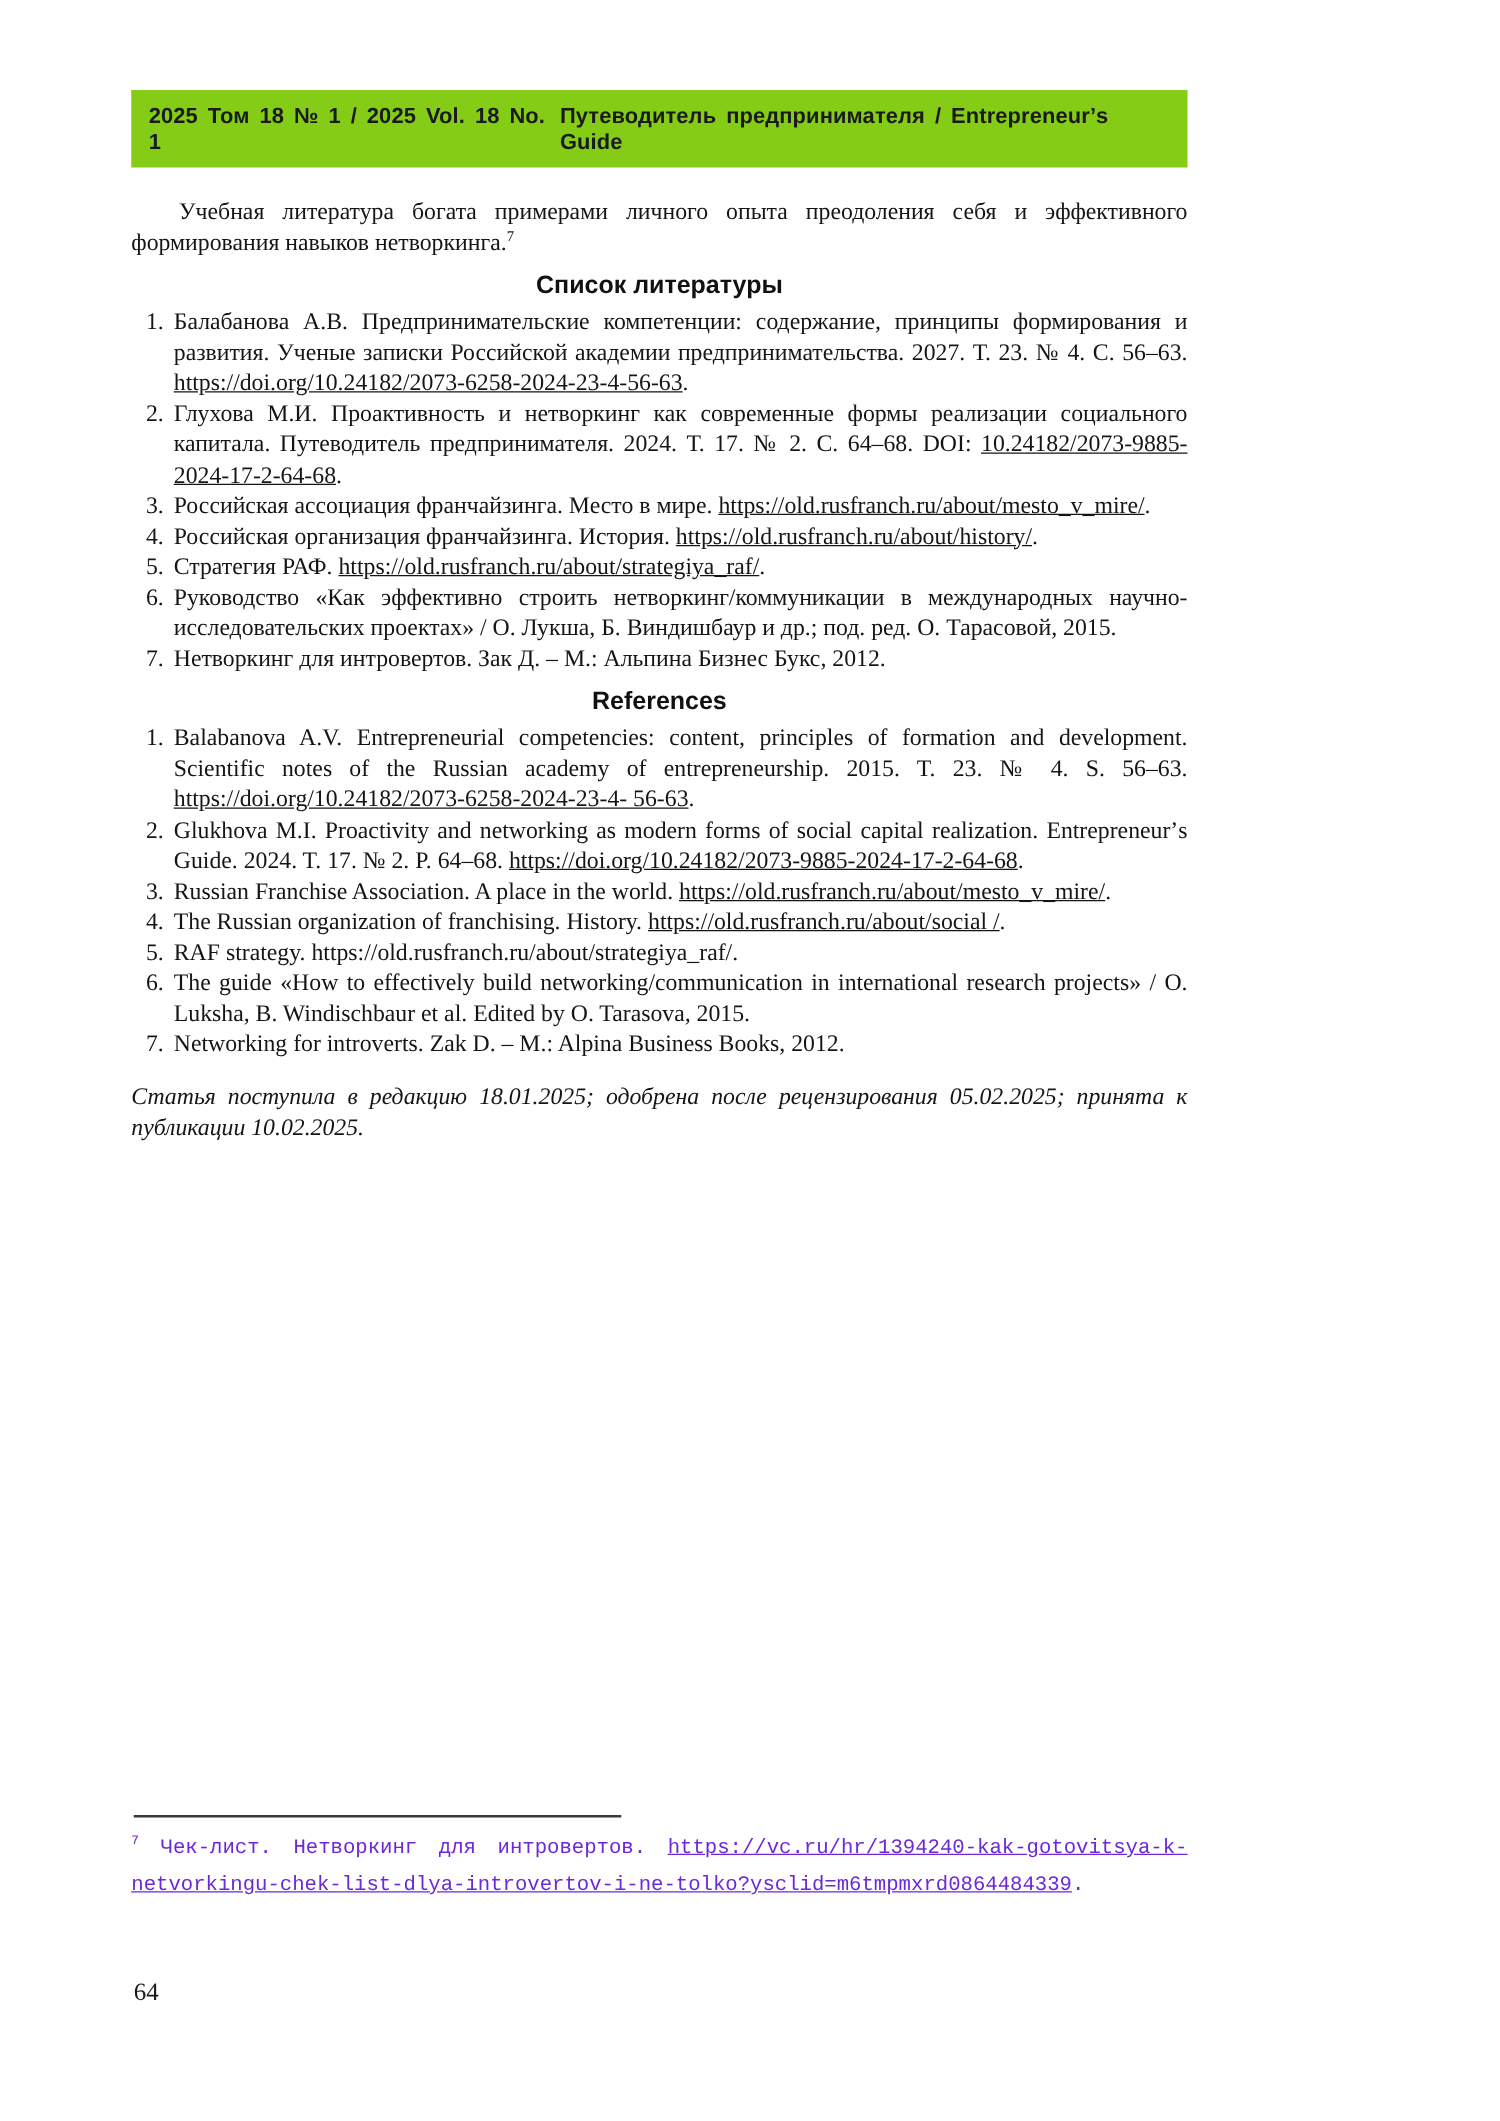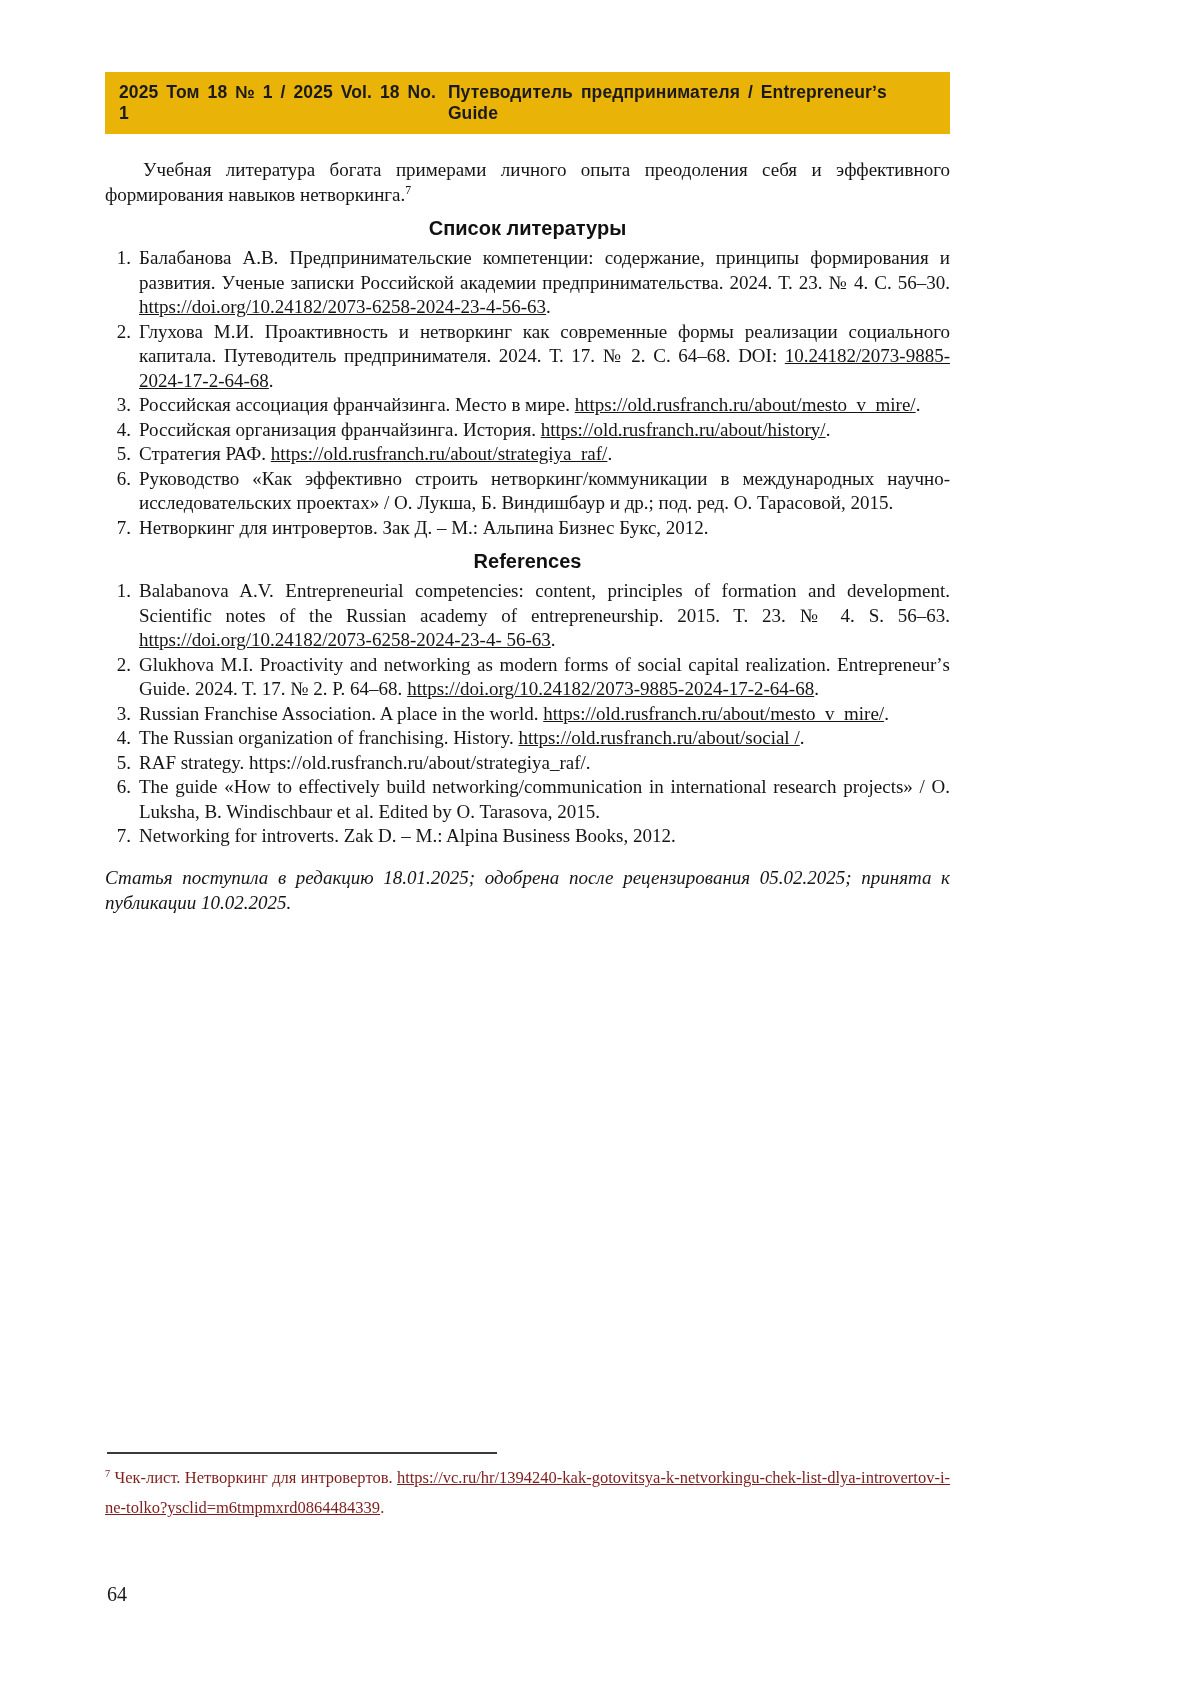--- a/index.html
+++ b/index.html
@@ -52,49 +52,49 @@
     font-size:19px;line-height:25px;
     text-align:justify;
   }
   .dates.en{margin-top:14px;}
   .footnote-area{
     position:absolute;left:105px;top:1452px;width:845px;
   }
   .fn-rule{width:390px;height:2px;background:#3a3a3a;margin:0 0 9px 2px;}
   .fn{
     margin:0;
-    font-family:Liberation Serif, serif;
+    font-family:Liberation Mono, monospace;
     font-size:16.5px;line-height:30px;
-    color:#7f1d1d;text-align:justify;
+    color:#6d28d9;text-align:justify;
   }
   .pageno{
     position:absolute;left:107px;top:1583px;
     font-family:Liberation Serif, serif;
     font-size:20px;color:#1a1a1a;
   }
 </style>
 </head>
 <body>
 
 <div class="page">
   <div class="content">
 
-    <header class="runhead" style="background-color: #eab308;">
+    <header class="runhead" style="background-color: #84cc16;">
       <span class="rh-left">2025 Том 18 № 1 / 2025 Vol. 18 No. 1</span>
       <span class="rh-right">Путеводитель предпринимателя / Entrepreneurʼs Guide</span>
     </header>
 
     <p class="intro"><span>Учебная литература богата примерами личного опыта преодоления себя и эффективного формирования навыков нетворкинга.</span><sup>7</sup></p>
 
     <h2 class="sec">Список литературы</h2>
 
     <ol class="refs">
       <li>
         <span class="num">1.</span>
-        <span class="txt"><span>Балабанова А.В. Предпринимательские компетенции: содержание, принципы формирования и развития. Ученые записки Российской академии предпринимательства. 2024. Т. 23. № 4. С. 56–30. </span><span class="lnk">https://doi.org/10.24182/2073-6258-2024-23-4-56-63</span><span>.</span></span>
+        <span class="txt"><span>Балабанова А.В. Предпринимательские компетенции: содержание, принципы формирования и развития. Ученые записки Российской академии предпринимательства. 2027. Т. 23. № 4. С. 56–63. </span><span class="lnk">https://doi.org/10.24182/2073-6258-2024-23-4-56-63</span><span>.</span></span>
       </li>
       <li>
         <span class="num">2.</span>
         <span class="txt"><span>Глухова М.И. Проактивность и нетворкинг как современные формы реализации социального капитала. Путеводитель предпринимателя. 2024. Т. 17. № 2. С. 64–68. DOI: </span><span class="lnk">10.24182/2073-9885-2024-17-2-64-68</span><span>.</span></span>
       </li>
       <li>
         <span class="num">3.</span>
         <span class="txt"><span>Российская ассоциация франчайзинга. Место в мире. </span><span class="lnk">https://old.rusfranch.ru/about/mesto_v_mire/</span><span>.</span></span>
       </li>
       <li>

